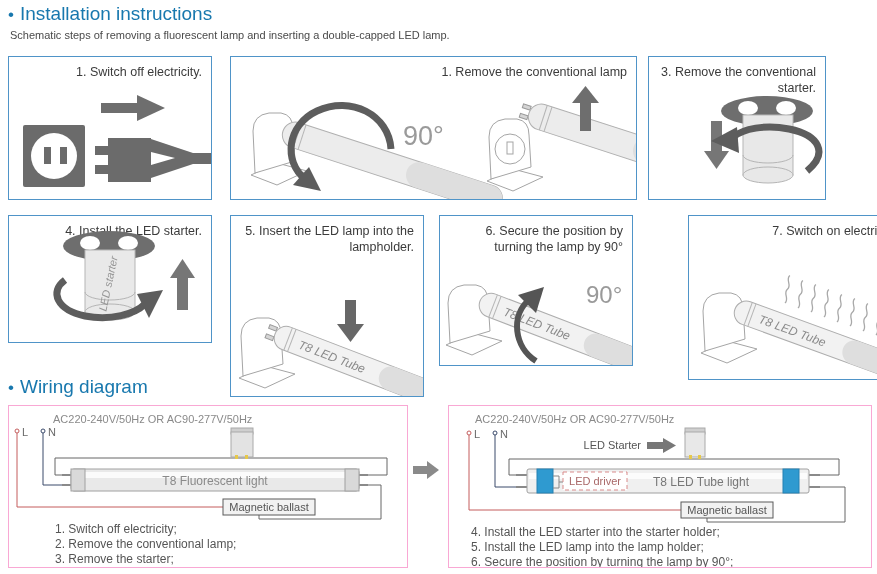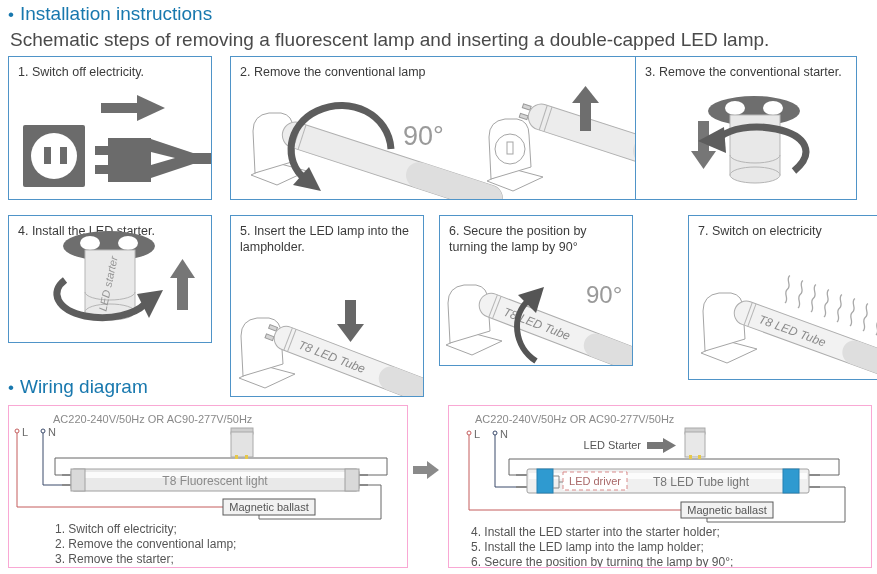--- a/index.html
+++ b/index.html
@@ -1,22 +1,22 @@
 <!DOCTYPE html>
 <html><head>
 <meta charset="utf-8">
 <style>
   html,body{margin:0;padding:0;background:#fff;}
   #page{position:relative;width:877px;height:574px;background:#fff;
         font-family:"Liberation Sans",sans-serif;overflow:hidden;border-radius:13px;}
   .sec-header{position:absolute;left:8px;font-size:19px;color:#1878ae;}
   .sec-header .bullet{font-size:17px;margin-right:6px;}
-  #subtitle{position:absolute;left:10px;top:29px;font-size:19px;color:#4a4a4a;}
+  #subtitle{position:absolute;left:10px;top:29px;font-size:11px;color:#4a4a4a;}
   .step-box{position:absolute;border:1px solid #4f94c8;background:#fff;box-sizing:border-box;}
-  .step-title{padding:7px 9px 0 9px;font-size:12.5px;line-height:1.3;color:#3b3b3b;}
+  .step-title{padding:7px 9px 0 9px;font-size:12.5px;line-height:1.3;color:#3b3b3b;text-align:right;}
   .art{position:absolute;left:0;bottom:0;}
   svg text{font-family:"Liberation Sans",sans-serif;}
   .wire-box{position:absolute;border:1px solid #f9a8d4;background:#fff;box-sizing:border-box;}
   #between-arrow{position:absolute;left:413px;top:458px;}
 </style>
 </head>
 <body>
 
 <div id="page">
 
@@ -41,21 +41,21 @@
       <g fill="#6b6b6b">
         <rect x="86" y="55" width="14" height="9"></rect>
         <rect x="86" y="74" width="14" height="9"></rect>
         <rect x="99" y="47" width="43" height="44"></rect>
         <polygon points="142,48 184,62 202,62 202,73 184,73 142,87 142,74 166,67 142,61"></polygon>
       </g>
     </svg>
   </div>
 
   <div class="step-box" style="left:230px;top:56px;width:407px;height:144px">
-    <div class="step-title">2. Remove the conventional lamp</div>
+    <div class="step-title">1. Remove the conventional lamp</div>
     <svg class="art" width="405" height="114" viewBox="0 0 405 114">
 
       <g>
         <path d="M20,90 L46,78 L76,86 L46,100 Z" fill="#fff" stroke="#a5a5a5"></path>
         <path d="M24,88 L22,46 Q22,30 38,28 L50,28 Q62,30 62,44 L64,76 Z" fill="#fff" stroke="#a5a5a5"></path>
       </g>
       <g transform="translate(52,46) rotate(18)">
         <rect x="0" y="-13" width="230" height="26" rx="13" fill="#ececec" stroke="#b0b0b0"></rect>
         <rect x="130" y="-13" width="100" height="26" rx="13" fill="#dedede"></rect>
         <line x1="15" y1="-13" x2="15" y2="13" stroke="#b5b5b5"></line>
@@ -81,21 +81,21 @@
         <line x1="15" y1="-13" x2="15" y2="13" stroke="#b5b5b5"></line>
         <line x1="20" y1="-13" x2="20" y2="13" stroke="#b5b5b5"></line>
       </g>
       <g fill="#6e6e6e">
         <rect x="349" y="16" width="11" height="30"></rect>
         <polygon points="341,18 368,18 354.5,1"></polygon>
       </g>
     </svg>
   </div>
 
-  <div class="step-box" style="left:635px;top:56px;width:222px;height:144px">
+  <div class="step-box" style="left:648px;top:56px;width:178px;height:144px">
     <div class="step-title">3. Remove the conventional starter.</div>
     <svg class="art" width="220" height="108" viewBox="0 0 220 108">
       <g>
         <ellipse cx="118" cy="20" rx="46" ry="15" fill="#6e6e6e"></ellipse>
         <ellipse cx="99" cy="17" rx="10" ry="7" fill="#fff"></ellipse>
         <ellipse cx="137" cy="17" rx="10" ry="7" fill="#fff"></ellipse>
       </g>
       <g>
         <rect x="94" y="24" width="50" height="60" fill="#e8e8e8" stroke="#b5b5b5"></rect>
         <ellipse cx="119" cy="84" rx="25" ry="8" fill="#e8e8e8" stroke="#b5b5b5"></ellipse>

